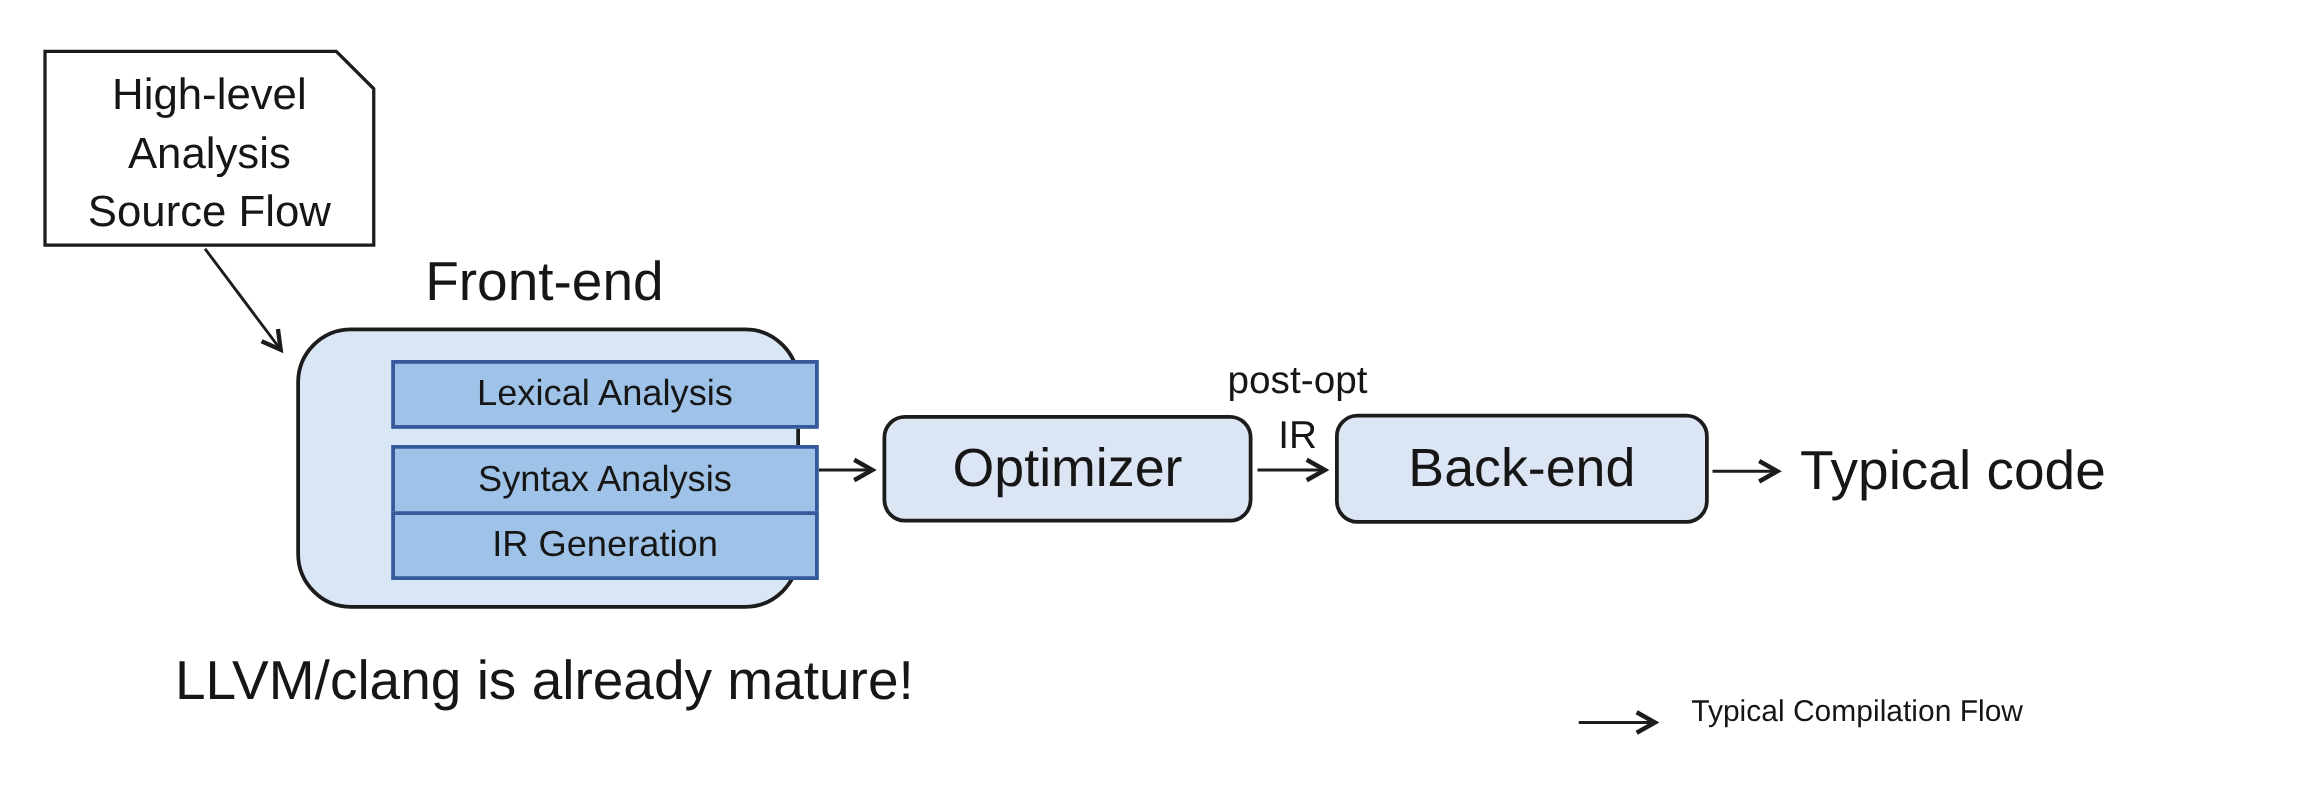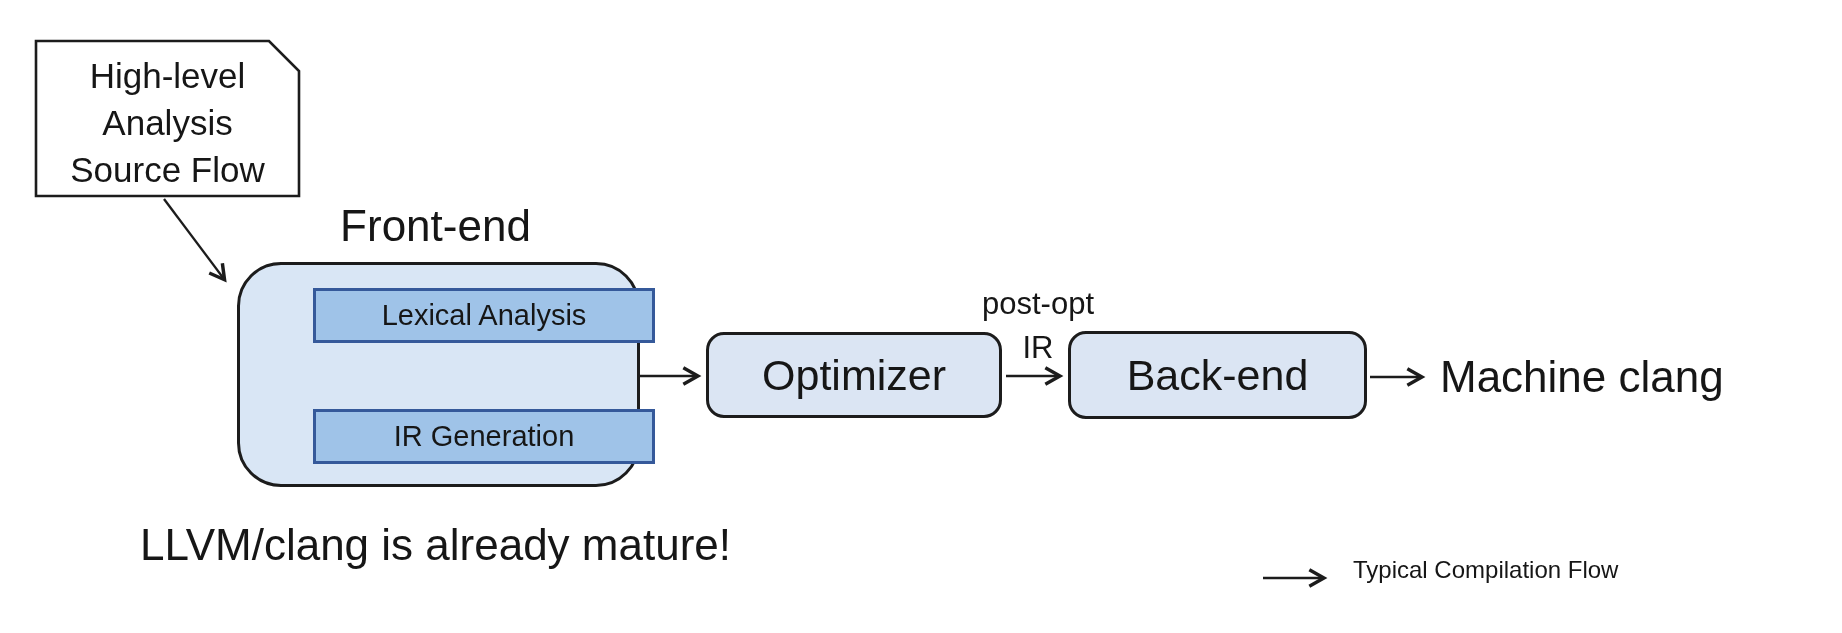--- a/index.html
+++ b/index.html
@@ -85,31 +85,32 @@
   <div class="abs doc-text">
     <span>High-level</span>
     <span>Analysis</span>
     <span>Source Flow</span>
   </div>
 
   <div class="abs frontend-label">Front-end</div>
 
   <div class="abs frontend-box">
     <div class="abs center stage s1">Lexical Analysis</div>
+    <div class="abs center stage s2">Syntax Analysis</div>
     <div class="abs center stage s3">IR Generation</div>
   </div>
 
   <div class="abs center proc optimizer">Optimizer</div>
 
   <div class="abs center proc backend">Back-end</div>
 
   <div class="abs edge-label">
     <div>post-opt</div>
     <div>IR</div>
   </div>
 
-  <div class="abs machine-code">Machine clang</div>
+  <div class="abs machine-code">Typical code</div>
 
   <div class="abs caption">LLVM/clang is already mature!</div>
 
   <div class="abs legend-label">Typical Compilation Flow</div>
 
 </div>
 
 </body></html>

